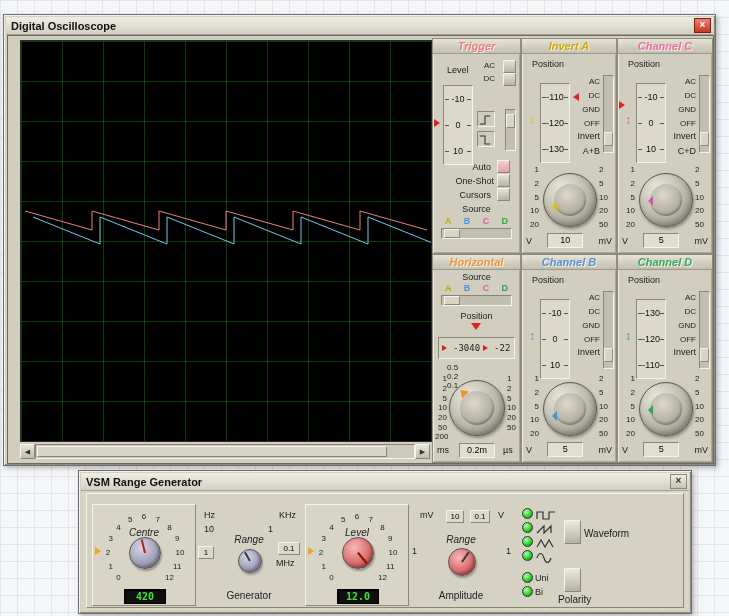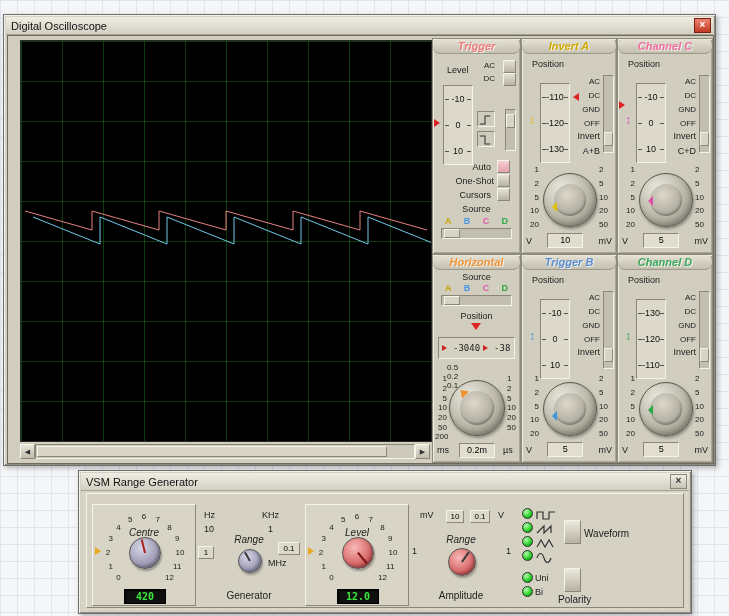--- a/index.html
+++ b/index.html
@@ -7,21 +7,21 @@
   #stage{position:relative;width:729px;height:616px;overflow:hidden;
     background-color:#f5f6f8;
     background-image:linear-gradient(#dfe4ed 1px, transparent 1px),
                      linear-gradient(90deg,#dfe4ed 1px, transparent 1px);
     background-size:17px 17px;}
   .abs{position:absolute;}
   .win{position:absolute;background:#d4d0c4;border:1px solid #707070;
     box-shadow:inset 1px 1px 0 #f4f1e8, inset -1px -1px 0 #8d8a7e, 2px 2px 5px rgba(0,0,0,.28);}
   .titlebar{position:absolute;left:2px;top:2px;right:2px;height:17px;display:flex;align-items:center;
     background:linear-gradient(#f0ede5,#d3cfc2);border-bottom:1px solid #a5a193;}
-  .title{font-size:11px;color:#111;padding-left:5px;}
+  .title{font-size:11px;color:#111;padding-left:5px;font-weight:bold;}
   .close{margin-left:auto;margin-right:2px;width:15px;height:13px;line-height:12px;text-align:center;
     font-size:10px;font-weight:bold;cursor:default;}
   .close.red{background:linear-gradient(#ee8270,#c23a24);color:#fff;border:1px solid #7d1f0f;}
   .close.gray{background:linear-gradient(#eeebe2,#c6c2b4);color:#333;border:1px solid #8a8678;}
   .raised{border:1px solid;border-color:#f6f3ea #8a8678 #8a8678 #f6f3ea;}
   .inset{border:1px solid;border-color:#8a8678 #f6f3ea #f6f3ea #8a8678;}
   
   .scope-body{position:absolute;left:3px;top:20px;width:705px;height:427px;background:#d2ceбf;
     background-color:#d2cebf;border:1px solid #6e6a5e;}
   .screen{position:absolute;left:12px;top:4px;width:410px;height:400px;background:#000;border:1px solid #2a2a2a;
@@ -32,21 +32,21 @@
   .hscroll{position:absolute;left:12px;top:408px;width:410px;height:15px;background:#cdc9bb;display:flex;}
   .sb-btn{width:15px;height:15px;font-size:7px;line-height:14px;text-align:center;color:#333;
     background:linear-gradient(#e9e6db,#c1bdae);border:1px solid;border-color:#f6f3ea #8a8678 #8a8678 #f6f3ea;box-sizing:border-box;}
   .sb-track{flex:1;position:relative;border:1px solid;border-color:#8a8678 #f6f3ea #f6f3ea #8a8678;box-sizing:border-box;}
   .sb-thumb{position:absolute;left:1px;top:1px;bottom:1px;width:92%;background:#d8d4c6;
     border:1px solid;border-color:#f6f3ea #8a8678 #8a8678 #f6f3ea;}
   .panel{position:absolute;background:#d2cebf;border:1px solid #8f8b7d;
     box-shadow:inset 1px 1px 0 #efece2, inset -1px -1px 0 #a9a597;}
   .phead{height:14px;line-height:14px;text-align:center;background:linear-gradient(#e6e2d4,#c4c0b0);
     border-bottom:1px solid #9b9789;font-style:italic;font-weight:bold;font-size:11px;
-    text-shadow:1px 1px 0 rgba(255,255,255,.7);border-radius:7px;}
+    text-shadow:1px 1px 0 rgba(255,255,255,.7);}
   .lbl{font-size:9px;color:#1a1a1a;}
   .vslider{width:28px;background:#ddd9ca;}
   .srow{height:26px;line-height:26px;font-size:9px;text-align:center;color:#111;position:relative;}
   .srow::before,.srow::after{content:"";position:absolute;top:50%;width:4px;height:1px;background:#555;}
   .srow::before{left:1px;} .srow::after{right:1px;}
   .updown{font-size:12px;font-weight:bold;line-height:10px;}
   .tri-left{width:0;height:0;border:4px solid transparent;border-right:6px solid #d22;}
   .tri-right{width:0;height:0;border:4px solid transparent;border-left:6px solid #d22;}
   .tri-down{width:0;height:0;border:5px solid transparent;border-top:7px solid #d22;}
   .coup{width:30px;text-align:right;}
@@ -271,21 +271,21 @@
         </div>
         <div class="htrack" style="top:40px;">
           <span class="hhandle"></span>
         </div>
         <span class="lbl abs" style="left:0;top:56px;width:87px;text-align:center;">Position</span>
         <span class="tri-down abs" style="left:38px;top:68px;"></span>
         <div class="rodisp abs" style="left:5px;top:82px;width:69px;height:20px;">
           <span class="rotri"></span>
           <span>-3040</span>
           <span class="rotri"></span>
-          <span>-38</span>
+          <span>-22</span>
         </div>
         <div class="kscale" style="left:14px;top:108px;width:58px;flex-direction:column;justify-content:space-between;height:10px;">
           <span>0.5</span>
           <span>0.2</span>
           <span>0.1</span>
         </div>
         <div class="knob abs" style="left:16px;bottom:26px;width:54px;height:54px;">
           <span class="kptr" style="border-bottom:7px solid #f09030;border-top:none;left:8px;top:8px;transform:rotate(-45deg);"></span>
         </div>
         <div class="kscale" style="left:2px;bottom:30px;height:58px;width:12px;align-items:flex-end;">
@@ -304,21 +304,21 @@
           <span>20</span>
           <span>50</span>
         </div>
         <span class="lbl abs" style="left:2px;top:177px;font-size:8px;">200</span>
         <span class="lbl abs" style="left:4px;top:190px;">ms</span>
         <span class="vbox abs" style="left:26px;top:188px;">0.2m</span>
         <span class="lbl abs" style="left:70px;top:190px;">µs</span>
       </div>
 
       <div class="panel" style="left:513px;top:218px;width:94px;height:207px;">
-        <div class="phead" style="color:#5b8fd4;">Trigger B</div>
+        <div class="phead" style="color:#5b8fd4;">Channel B</div>
         <span class="lbl abs" style="left:10px;top:20px;">Position</span>
         <div class="vslider inset abs" style="left:18px;top:44px;height:78px;">
           <div class="srow">-10</div>
           <div class="srow">0</div>
           <div class="srow">10</div>
         </div>
         <span class="updown abs" style="left:7px;top:76px;color:#3f96e0;">↕</span>
         <div class="coup abs" style="left:48px;top:36px;">
           <div class="clbl">AC</div>
           <div class="clbl">DC</div>
@@ -426,26 +426,26 @@
         <span class="sg-label abs" style="left:0;top:22px;width:102px;">Centre</span>
         <span class="ymark abs" style="left:2px;top:42px;"></span>
         <div class="sg-knob lav" style="left:36px;top:32px;width:30px;height:30px;">
           <span class="needle" style="transform:rotate(-14deg);"></span>
         </div>
         <div class="lcd abs" style="left:31px;top:84px;width:40px;">420</div>
       </div>
 
       <div class="sg-group" style="left:114px;top:13px;width:106px;height:100px;">
         <span class="lbl abs" style="left:8px;top:6px;">Hz</span>
-        <span class="lbl abs" style="left:66px;top:6px;">KHz</span>
+        <span class="lbl abs" style="left:83px;top:6px;">KHz</span>
         <span class="lbl abs" style="left:8px;top:20px;">10</span>
         <span class="lbl abs" style="left:72px;top:20px;">1</span>
         <span class="minibox abs" style="left:2px;top:42px;width:14px;">1</span>
         <span class="minibox abs" style="left:82px;top:38px;width:20px;">0.1</span>
-        <span class="lbl abs" style="left:72px;top:54px;">MHz</span>
+        <span class="lbl abs" style="left:80px;top:54px;">MHz</span>
         <span class="sg-label abs" style="left:0;top:30px;width:106px;">Range</span>
         <div class="sg-knob lav" style="left:42px;top:45px;width:22px;height:22px;">
           <span class="needle dark" style="transform:rotate(-30deg);"></span>
         </div>
         <span class="caption abs" style="left:0;top:86px;width:106px;">Generator</span>
       </div>
 
       <div class="sg-group raised" style="left:223px;top:13px;width:102px;height:100px;background:#d8d4c6;">
         <div class="dial">
             <span class="dial-num" style="left: 25.5442px; top: 72.4558px;">0</span>

